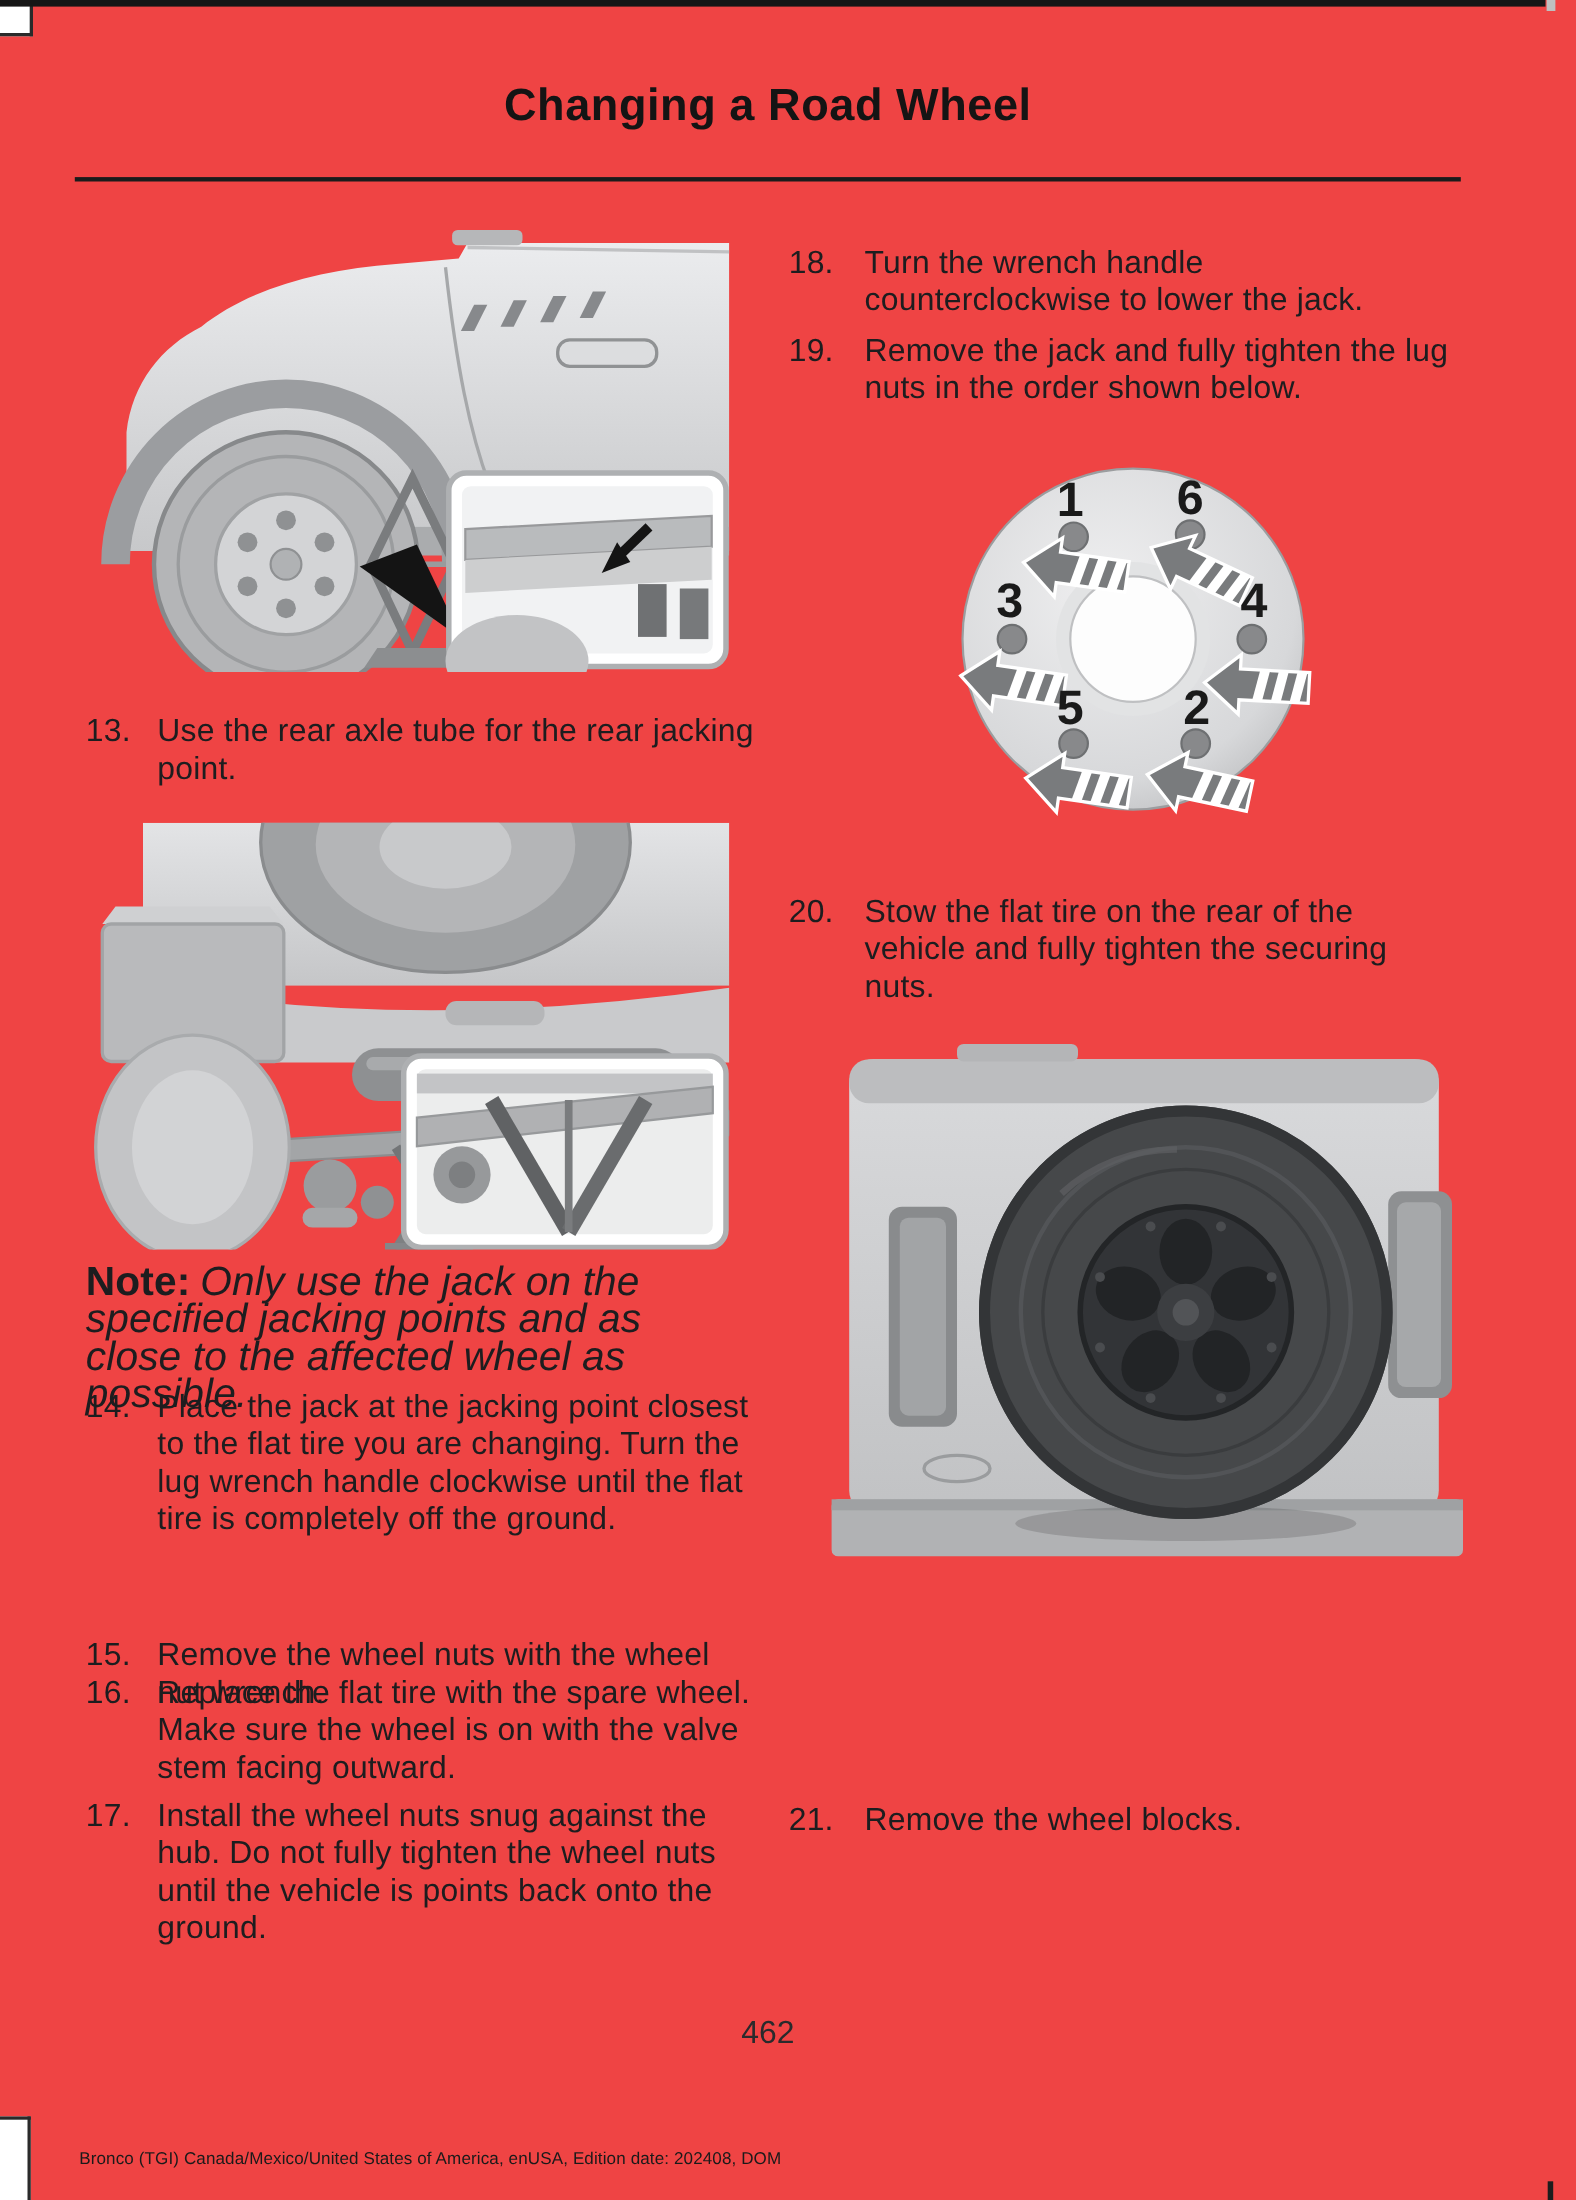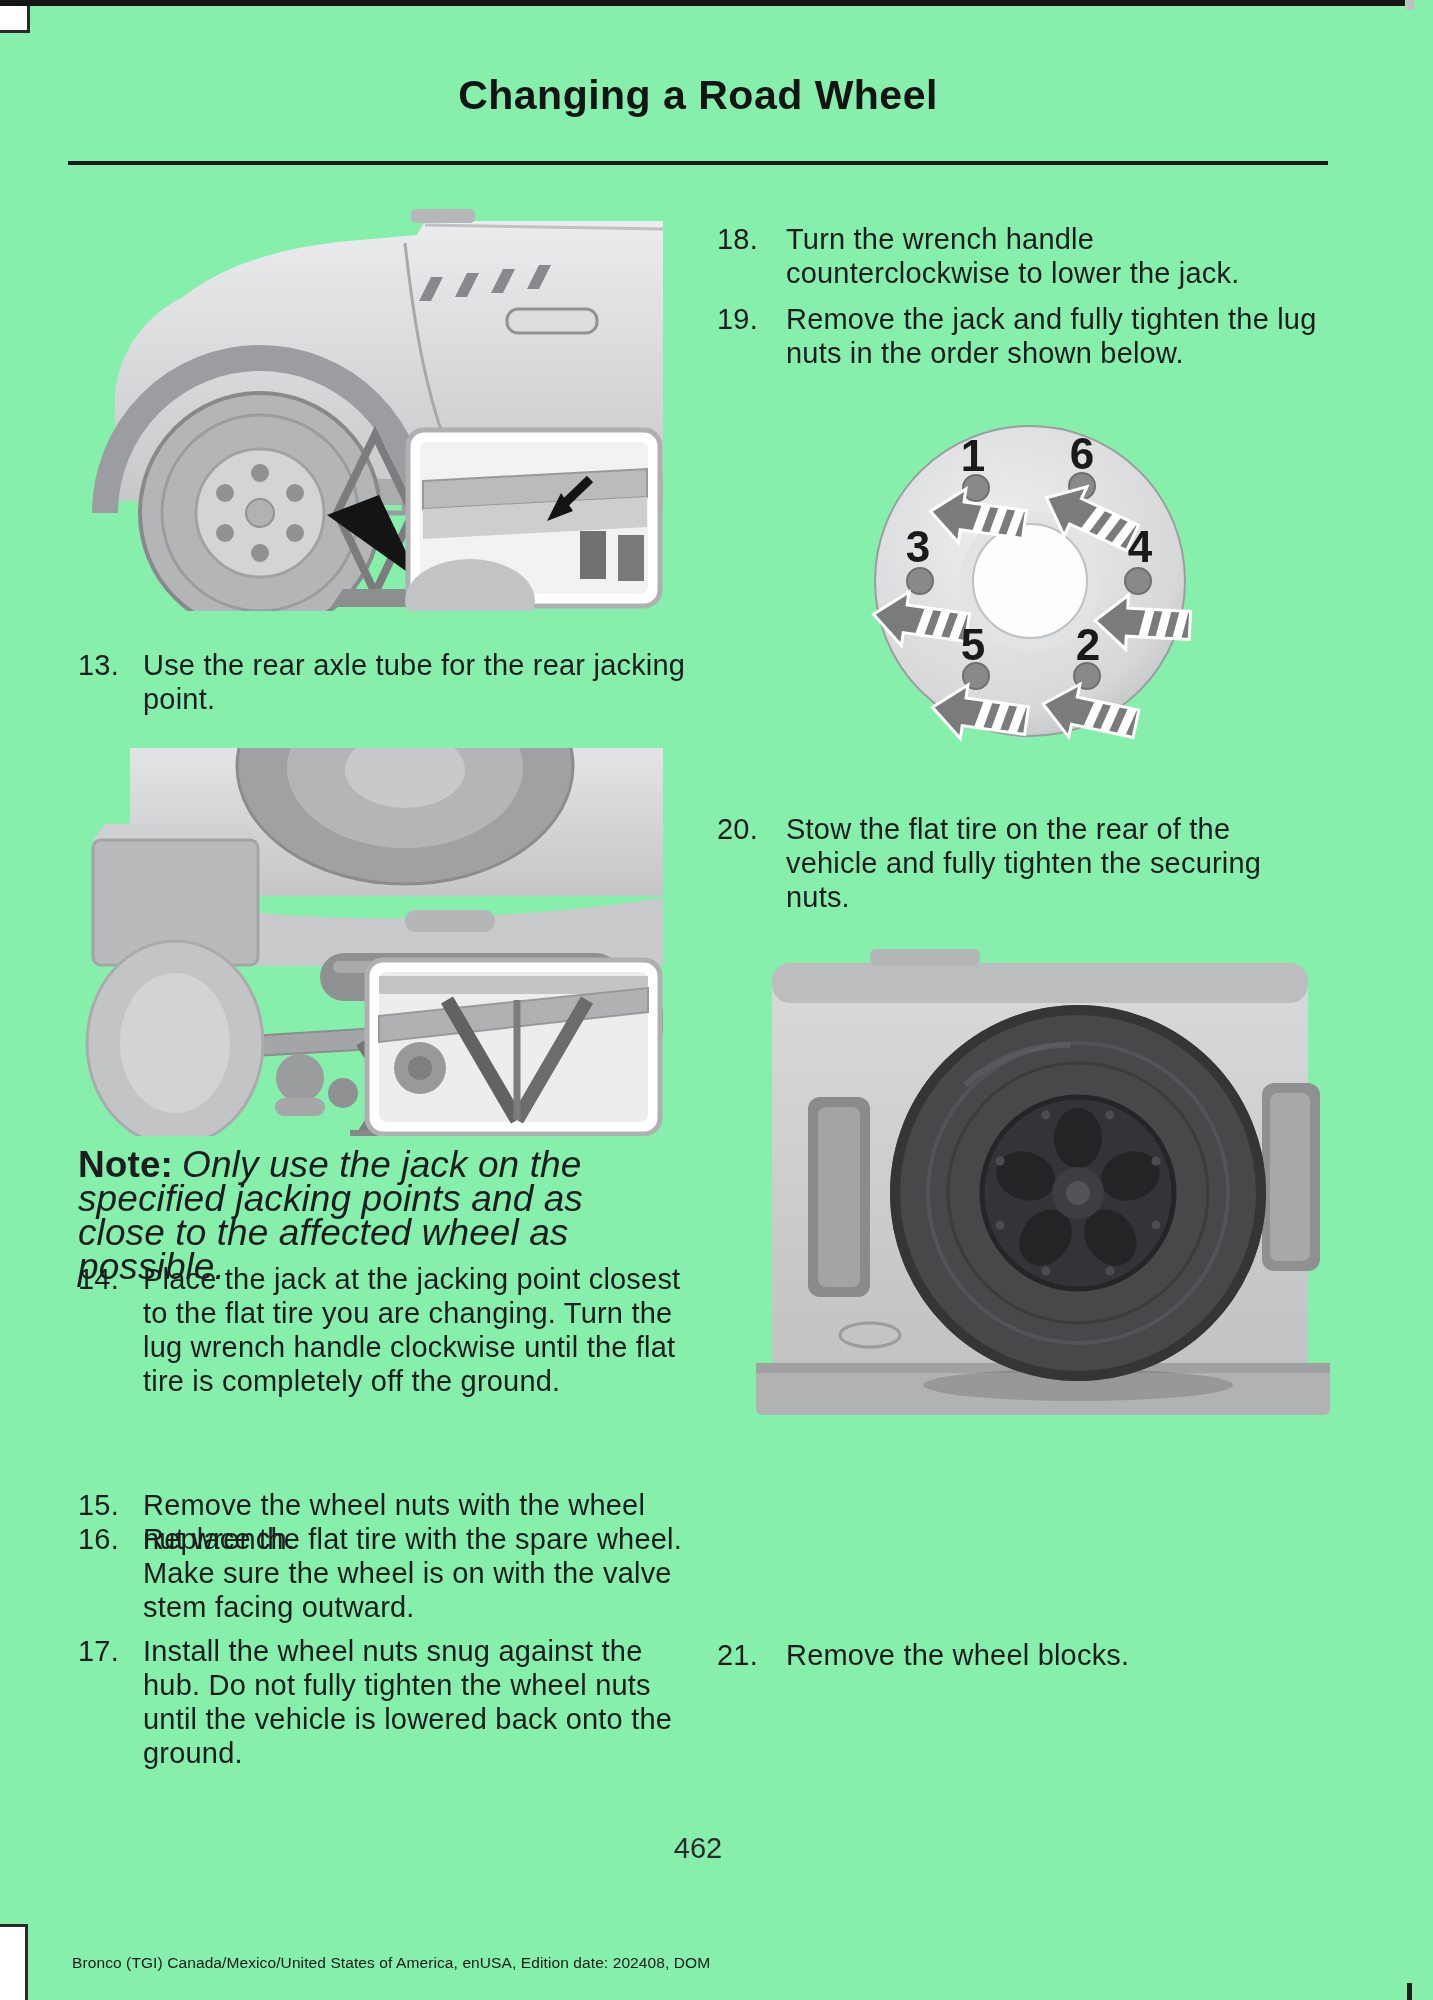--- a/index.html
+++ b/index.html
@@ -1,17 +1,17 @@
 <!DOCTYPE html>
 <html><head>
 <meta charset="utf-8">
 <style>
   *{margin:0;padding:0;box-sizing:border-box}
   html,body{background:#e9e9e9}
-  .page{position:relative;width:1433px;height:2000px;margin:0 auto;background:#86efac;
+  .page{position:relative;width:1433px;height:2000px;margin:0 auto;background:#ef4444;
         font-family:"Liberation Sans","DejaVu Sans",sans-serif;color:#1d1d1f;overflow:hidden}
   .title{position:absolute;left:68px;top:72px;width:1260px;text-align:center;
          font-size:41px;font-weight:bold;letter-spacing:.5px;color:#141414}
   .rule{position:absolute;left:68px;top:161px;width:1260px;height:4px;background:#1b1b1b}
   .step{position:absolute;display:flex;font-size:29px;line-height:34px;letter-spacing:.2px;width:615px}
   .step .num{flex:0 0 65px}
   .step.rc{width:609px}
   .step.rc .num{flex:0 0 69px}
   .step .txt{flex:1}
   .note{position:absolute;width:600px;font-size:37px;line-height:34px;font-style:italic;letter-spacing:.1px}
@@ -176,21 +176,21 @@
   <div class="step" style="left:78px;top:1488px">
     <span class="num">15.</span>
     <span class="txt">Remove the wheel nuts with the wheel nut wrench.</span>
   </div>
   <div class="step" style="left:78px;top:1522px">
     <span class="num">16.</span>
     <span class="txt">Replace the flat tire with the spare wheel. Make sure the wheel is on with the valve stem facing outward.</span>
   </div>
   <div class="step" style="left:78px;top:1634px">
     <span class="num">17.</span>
-    <span class="txt">Install the wheel nuts snug against the hub. Do not fully tighten the wheel nuts until the vehicle is lowered back onto the ground.</span>
+    <span class="txt">Install the wheel nuts snug against the hub. Do not fully tighten the wheel nuts until the vehicle is points back onto the ground.</span>
   </div>
 
   <div class="step rc" style="left:717px;top:222px">
     <span class="num">18.</span>
     <span class="txt">Turn the wrench handle counterclockwise to lower the jack.</span>
   </div>
   <div class="step rc" style="left:717px;top:302px">
     <span class="num">19.</span>
     <span class="txt">Remove the jack and fully tighten the lug nuts in the order shown below.</span>
   </div>

